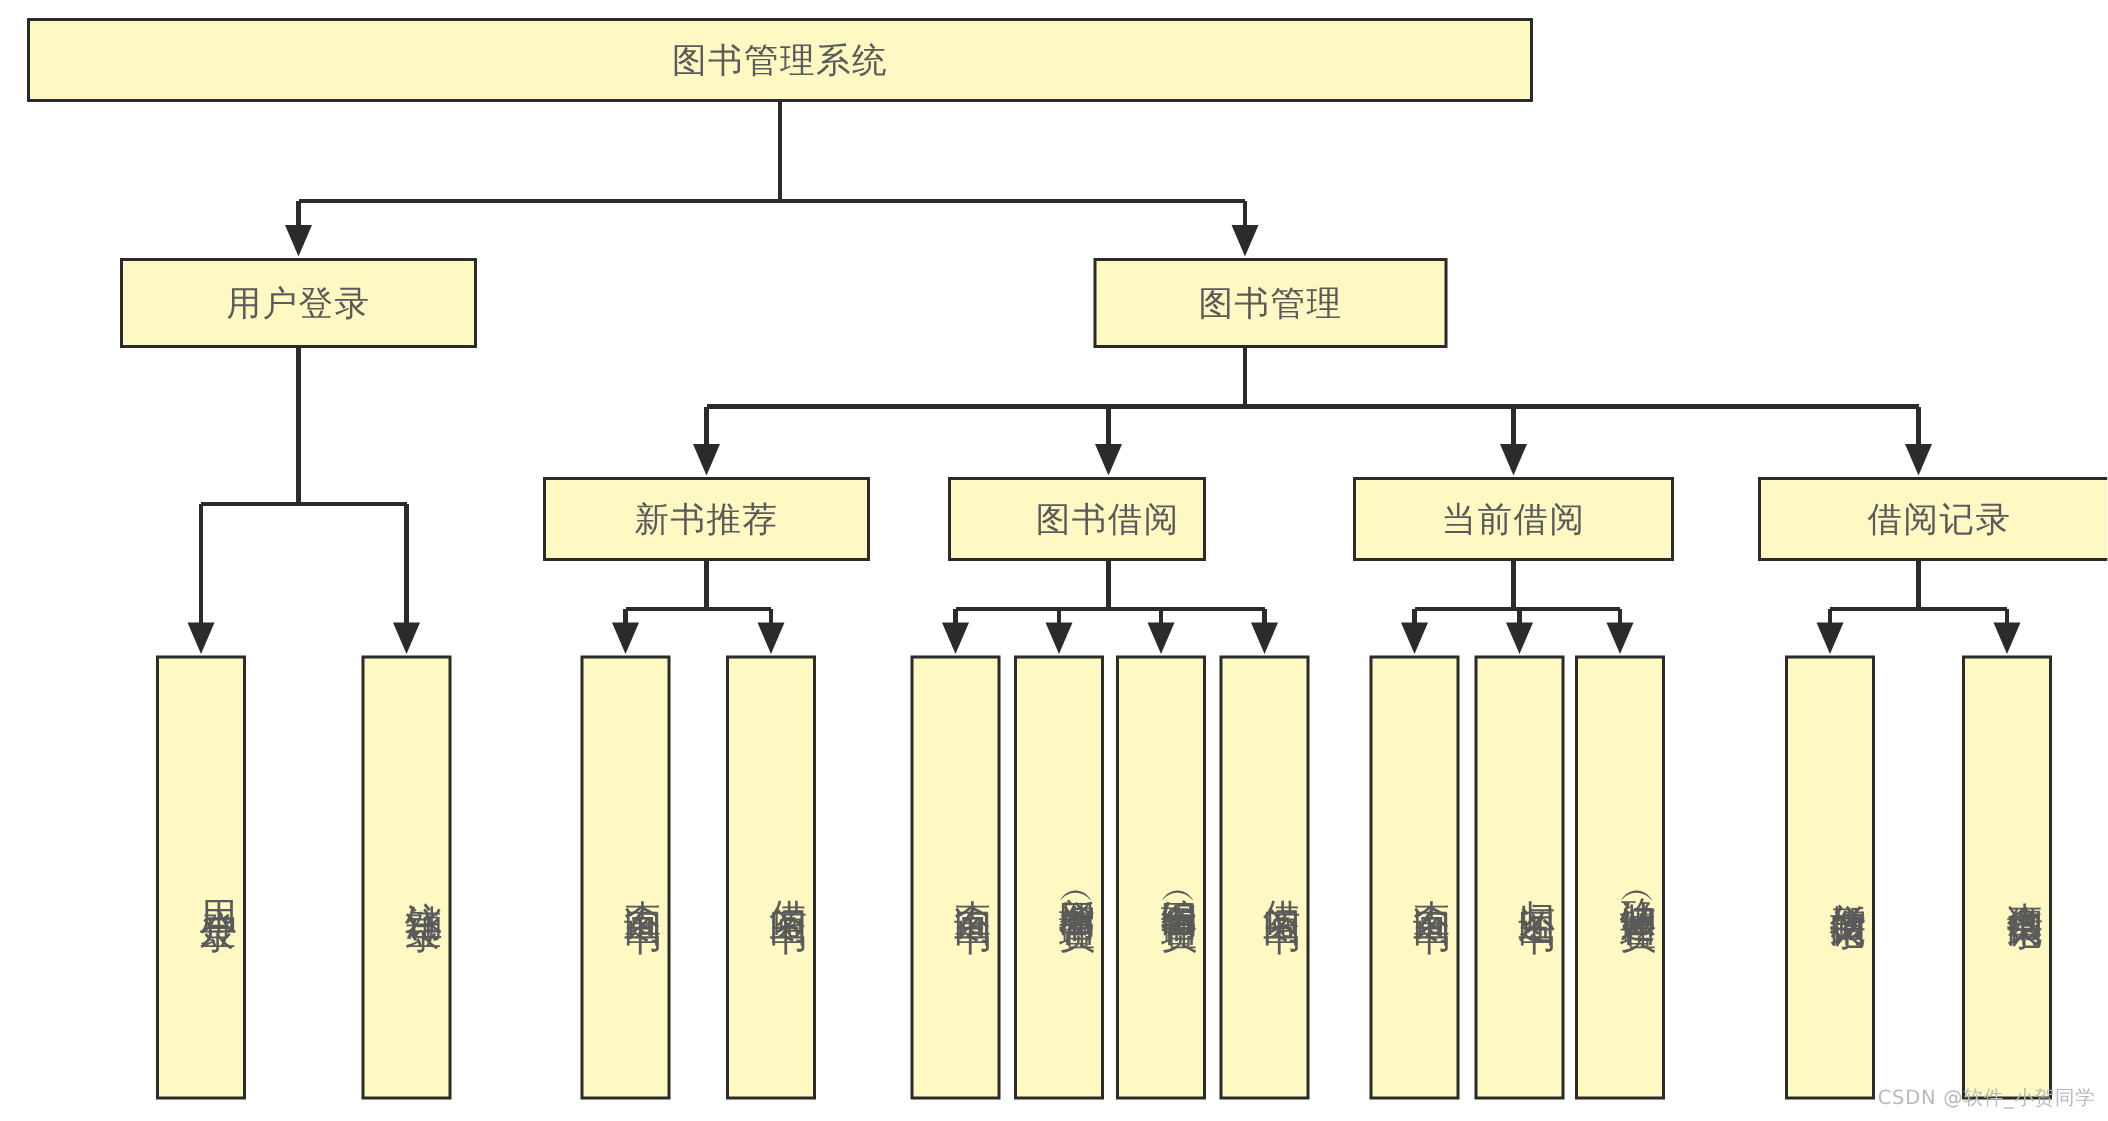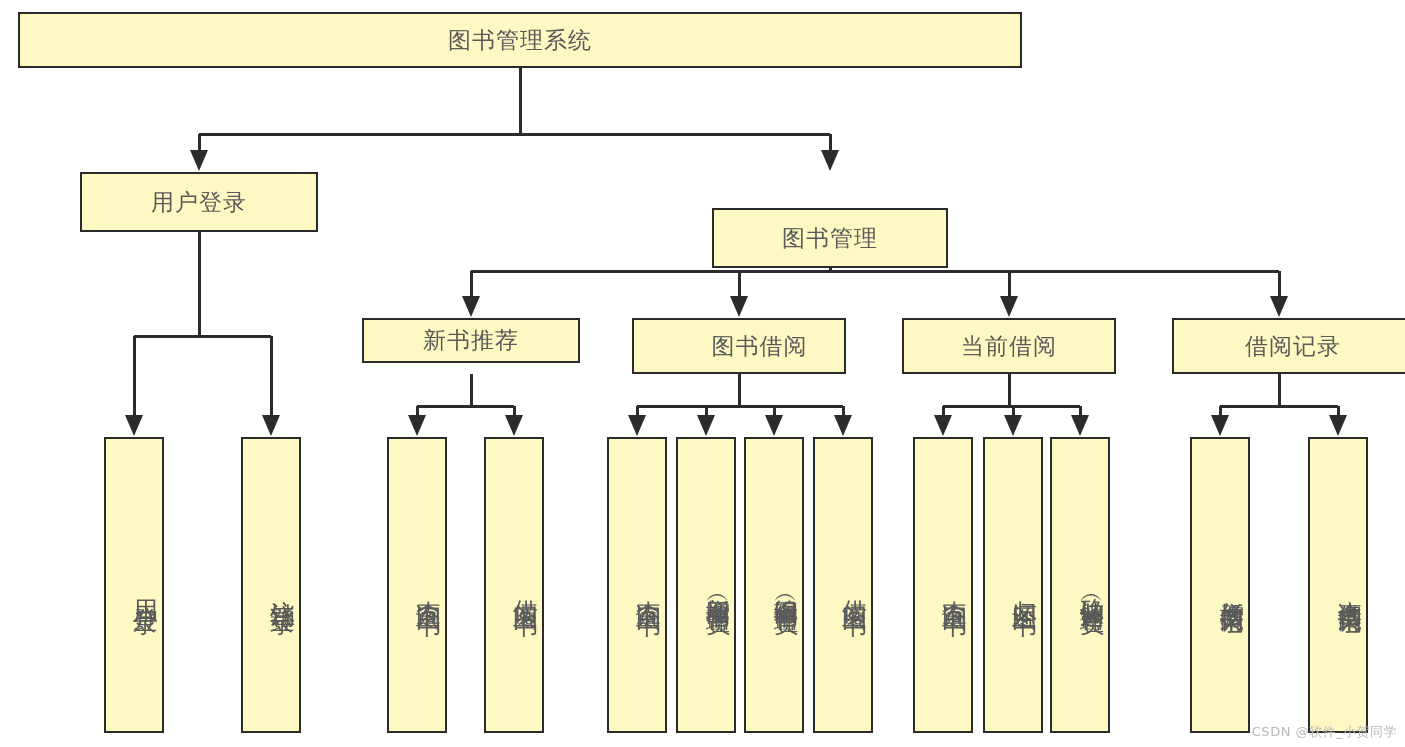--- a/index.html
+++ b/index.html
@@ -124,27 +124,27 @@
       <line x1="1338" y1="406" x2="1338" y2="418" stroke="#2b2b2b" stroke-width="3" shape-rendering="crispEdges"></line>
       <path d="M 1329 415 L 1347 415 L 1338 436 Z" fill="#2b2b2b"></path>
     </svg>
   <div id="nodes">
       <div class="node horiz" style="left: 18px; top: 12px; width: 1004px; height: 56px;">
         <span class="node-label">图书管理系统</span>
       </div>
       <div class="node horiz" style="left: 80px; top: 172px; width: 238px; height: 60px;">
         <span class="node-label">用户登录</span>
       </div>
-      <div class="node horiz" style="left: 712px; top: 172px; width: 236px; height: 60px; margin-top: 36px;">
+      <div class="node horiz" style="left: 729px; top: 172px; width: 236px; height: 60px;">
         <span class="node-label">图书管理</span>
       </div>
-      <div class="node horiz" style="left: 362px; top: 318px; width: 218px; height: 45px;">
+      <div class="node horiz" style="left: 362px; top: 318px; width: 218px; height: 56px;">
         <span class="node-label">新书推荐</span>
       </div>
-      <div class="node horiz" style="left: 632px; top: 318px; width: 214px; height: 56px; padding-left: 41px;">
+      <div class="node horiz" style="left: 632px; top: 318px; width: 172px; height: 56px; padding-left: 41px;">
         <span class="node-label">图书借阅</span>
       </div>
       <div class="node horiz" style="left: 902px; top: 318px; width: 214px; height: 56px;">
         <span class="node-label">当前借阅</span>
       </div>
       <div class="node horiz" style="left: 1172px; top: 318px; width: 242px; height: 56px;">
         <span class="node-label">借阅记录</span>
       </div>
       <div class="node vert" style="left: 104px; top: 437px; width: 60px; height: 296px;">
         <span class="node-label">用户登录</span>

